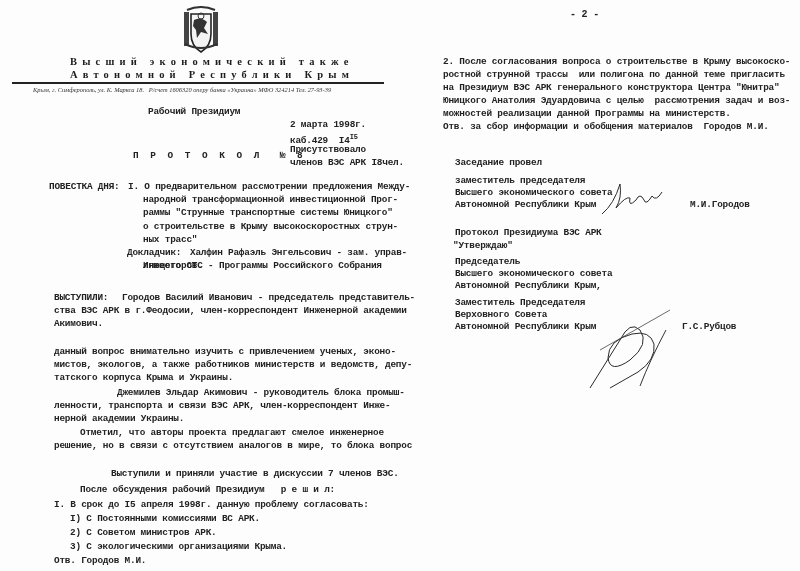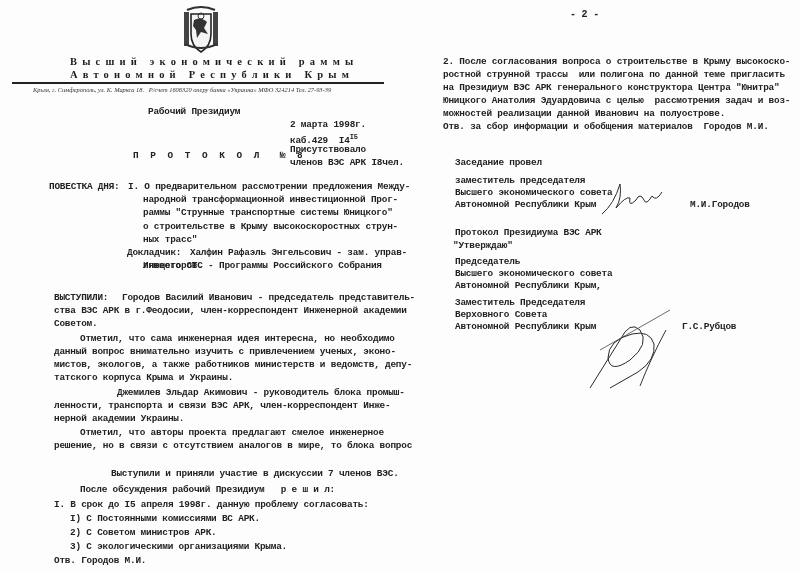--- a/index.html
+++ b/index.html
@@ -32,21 +32,21 @@
   <svg class="emblem" viewBox="0 0 40 48">
     <path d="M6 4 Q20 -2 34 4" stroke="#333" stroke-width="2" fill="none"></path>
     <rect x="3" y="6" width="5" height="34" fill="#444"></rect>
     <rect x="32" y="6" width="5" height="34" fill="#444"></rect>
     <path d="M10 8 L30 8 L30 28 Q30 40 20 46 Q10 40 10 28 Z" fill="#f4f4f4" stroke="#222" stroke-width="1.6"></path>
     <path d="M13 14 Q20 10 26 16 L23 22 L27 28 L20 26 L16 32 L15 24 L12 20 Z" fill="#333"></path>
     <circle cx="20" cy="10" r="3" fill="none" stroke="#333" stroke-width="1"></circle>
     <path d="M4 38 Q20 46 36 38" stroke="#333" stroke-width="2" fill="none"></path>
   </svg>
 
-  <div class="lh-title" style="top:56px">Высший экономический раммы</div>
+  <div class="lh-title" style="top:56px">Высший экономический также</div>
   <div class="lh-title" style="top:69px">Автономной Республики Крым</div>
   <div class="lh-rule"></div>
   <div class="lh-address">Крым, г. Симферополь, ул. К. Маркса 18.   Р/счет 1606320 опеpу банка «Украина» МФО 324214 Тел. 27-93-39</div>
 
   <div class="tw" style="left:148px;top:106px">Рабочий Президиум</div>
 
   <div class="tw" style="left:133px;top:150px;letter-spacing:3px;">П Р О Т О К О Л  № 8</div>
 
   <div class="tw" style="left:290px;top:119px">2 марта 1998г.</div>
   <div class="tw" style="left:290px;top:131px"><span>каб.429  I4</span><sup style="font-size:7px">I5</sup></div>
@@ -61,23 +61,22 @@
   <div class="tw" style="left:143px;top:234px">ных трасс"</div>
 
   <div class="tw" style="left:127px;top:247px">Докладчик:</div>
   <div class="tw" style="left:190px;top:247px">Халфин Рафаэль Энгельсович - зам. управ-</div>
   <div class="tw" style="left:143px;top:260px">ляющего СТС - Программы Российского Собрания</div>
   <div class="tw" style="left:143px;top:260px">Инвесторов.</div>
 
   <div class="tw" style="left:54px;top:292px">ВЫСТУПИЛИ:</div>
   <div class="tw" style="left:122px;top:292px">Городов Василий Иванович - председатель представитель-</div>
   <div class="tw" style="left:54px;top:305px">ства ВЭС АРК в г.Феодосии, член-корреспондент Инженерной академии</div>
-  <div class="tw" style="left:54px;top:318px">Советом.</div>
+  <div class="tw" style="left:54px;top:318px">Акимович.</div>
 
-  <div class="tw" style="left:80px;top:333px">Отметил, что сама инженерная идея интересна, но необходимо</div>
   <div class="tw" style="left:54px;top:346px">данный вопрос внимательно изучить с привлечением ученых, эконо-</div>
   <div class="tw" style="left:54px;top:359px">мистов, экологов, а также работников министерств и ведомств, депу-</div>
   <div class="tw" style="left:54px;top:372px">татского корпуса Крыма и Украины.</div>
 
   <div class="tw" style="left:117px;top:387px">Джемилев Эльдар Акимович - руководитель блока промыш-</div>
   <div class="tw" style="left:54px;top:400px">ленности, транспорта и связи ВЭС АРК, член-корреспондент Инже-</div>
   <div class="tw" style="left:54px;top:413px">нерной академии Украины.</div>
 
   <div class="tw" style="left:80px;top:427px">Отметил, что авторы проекта предлагают смелое инженерное</div>
   <div class="tw" style="left:54px;top:440px">решение, но в связи с отсутствием аналогов в мире, то блока вопрос</div>
@@ -92,21 +91,21 @@
   <div class="tw" style="left:54px;top:555px">Отв. Городов М.И.</div>
 </div>
 
 <div class="page page-right">
   <div class="tw" style="left:165px;top:9px;font-size:10px">- 2 -</div>
 
   <div class="tw" style="left:38px;top:56px">2. После согласования вопроса о строительстве в Крыму высокоско-</div>
   <div class="tw" style="left:38px;top:69px">ростной струнной трассы  или полигона по данной теме пригласить</div>
   <div class="tw" style="left:38px;top:82px">на Президиум ВЭС АРК генерального конструктора Центра "Юнитра"</div>
   <div class="tw" style="left:38px;top:95px">Юницкого Анатолия Эдуардовича с целью  рассмотрения задач и воз-</div>
-  <div class="tw" style="left:38px;top:108px">можностей реализации данной Иванович на полуострове.</div>
+  <div class="tw" style="left:38px;top:108px">можностей реализации данной Программы на министерств.</div>
   <div class="tw" style="left:38px;top:121px">Отв. за сбор информации и обобщения материалов  Городов М.И.</div>
 
   <div class="tw" style="left:50px;top:157px">Заседание провел</div>
   <div class="tw" style="left:50px;top:175px">заместитель председателя</div>
   <div class="tw" style="left:50px;top:187px">Высшего экономического совета</div>
   <div class="tw" style="left:50px;top:199px">Автономной Республики Крым</div>
 
   <svg class="signature" style="left:195px;top:178px" width="70" height="40" viewBox="0 0 70 40">
     <path d="M2 36 Q14 26 20 6 Q22 20 16 30 Q26 18 30 20 Q28 30 36 22 Q40 14 44 22 Q46 28 52 18 Q56 24 62 14" stroke="#2a2a2a" stroke-width="1" fill="none"></path>
   </svg>

